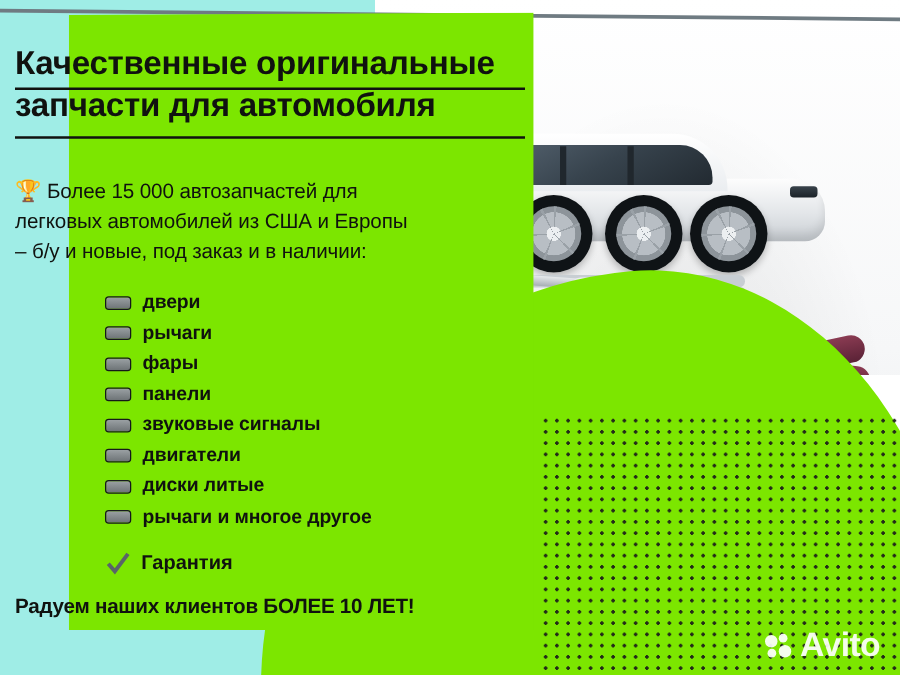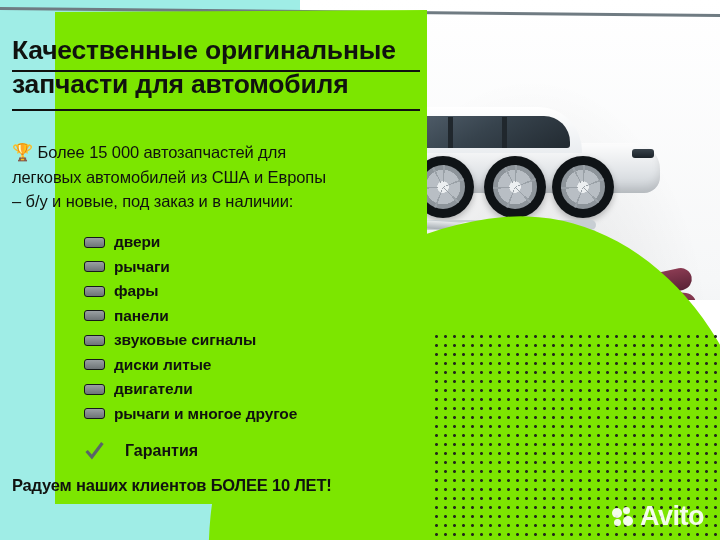--- a/index.html
+++ b/index.html
@@ -161,21 +161,21 @@
 
   .bullets{position:absolute;left:84px;top:230px;width:330px;}
   .bullet{display:flex;align-items:center;gap:9px;height:24.5px;}
   .bullet .mark{
     width:19px;height:9px;border-radius:3px;flex:0 0 auto;
     background:linear-gradient(#9aa0a3,#6e7477);border:1.6px solid #15181a;
   }
   .bullet .btxt{font-size:15.5px;font-weight:bold;color:#10120f;letter-spacing:-.1px;}
 
   .guarantee{
-    position:absolute;left:84px;top:440px;display:flex;align-items:center;gap:20px;
+    position:absolute;left:84px;top:440px;display:flex;align-items:center;gap:8px;
   }
   .check{width:21px;height:21px;flex:0 0 auto;}
   .guarantee .gtxt{font-size:16px;font-weight:bold;color:#10120f;}
 
   .bottom-line{
     position:absolute;left:12px;top:476px;width:420px;
     font-size:16.5px;font-weight:bold;color:#10120f;letter-spacing:-.2px;white-space:nowrap;
   }
 
   
@@ -322,25 +322,25 @@
       <div class="bullet">
         <span class="mark"></span>
         <span class="btxt">панели</span>
       </div>
       <div class="bullet">
         <span class="mark"></span>
         <span class="btxt">звуковые сигналы</span>
       </div>
       <div class="bullet">
         <span class="mark"></span>
+        <span class="btxt">двигатели</span>
+      </div>
+      <div class="bullet">
+        <span class="mark"></span>
         <span class="btxt">диски литые</span>
-      </div>
-      <div class="bullet">
-        <span class="mark"></span>
-        <span class="btxt">двигатели</span>
       </div>
       <div class="bullet">
         <span class="mark"></span>
         <span class="btxt">рычаги и многое другое</span>
       </div>
     </div>
 
     <div class="guarantee">
       <svg class="check" viewBox="0 0 24 24">
         <path d="M3 12.5 L9 19.5 L21 3.5" fill="none" stroke="#5A6468" stroke-width="3.6" stroke-linecap="butt" stroke-linejoin="miter"></path>

